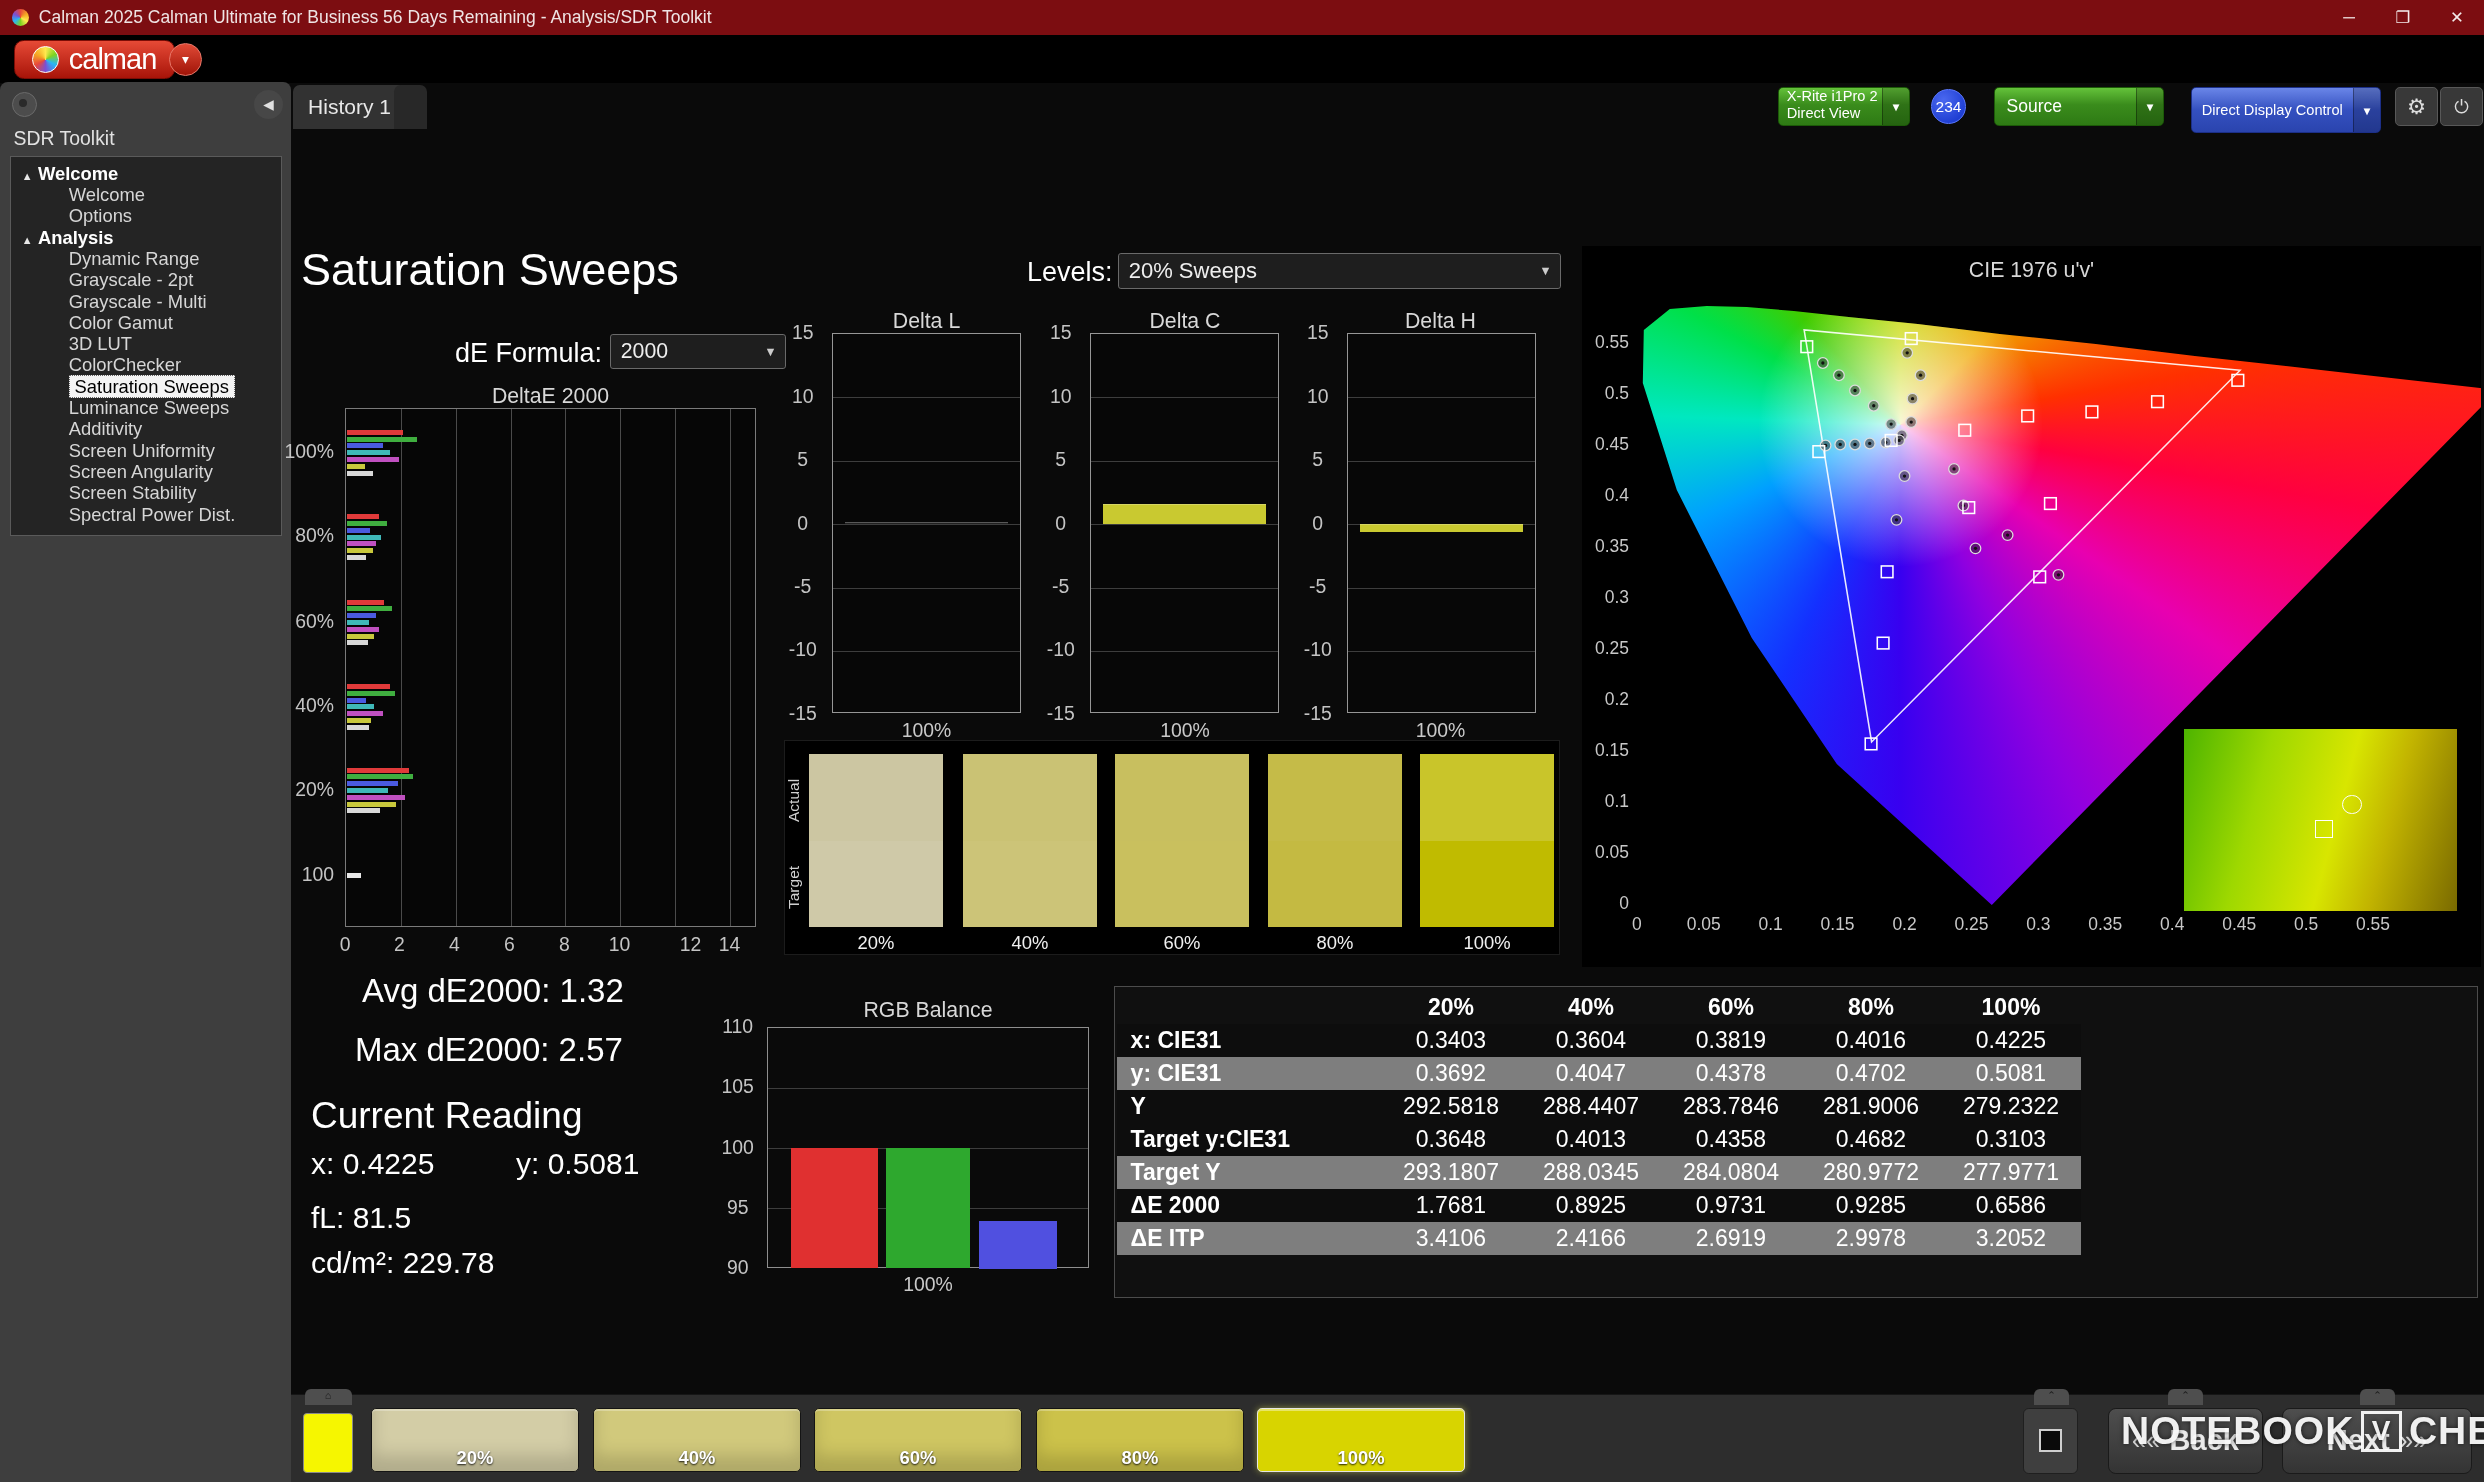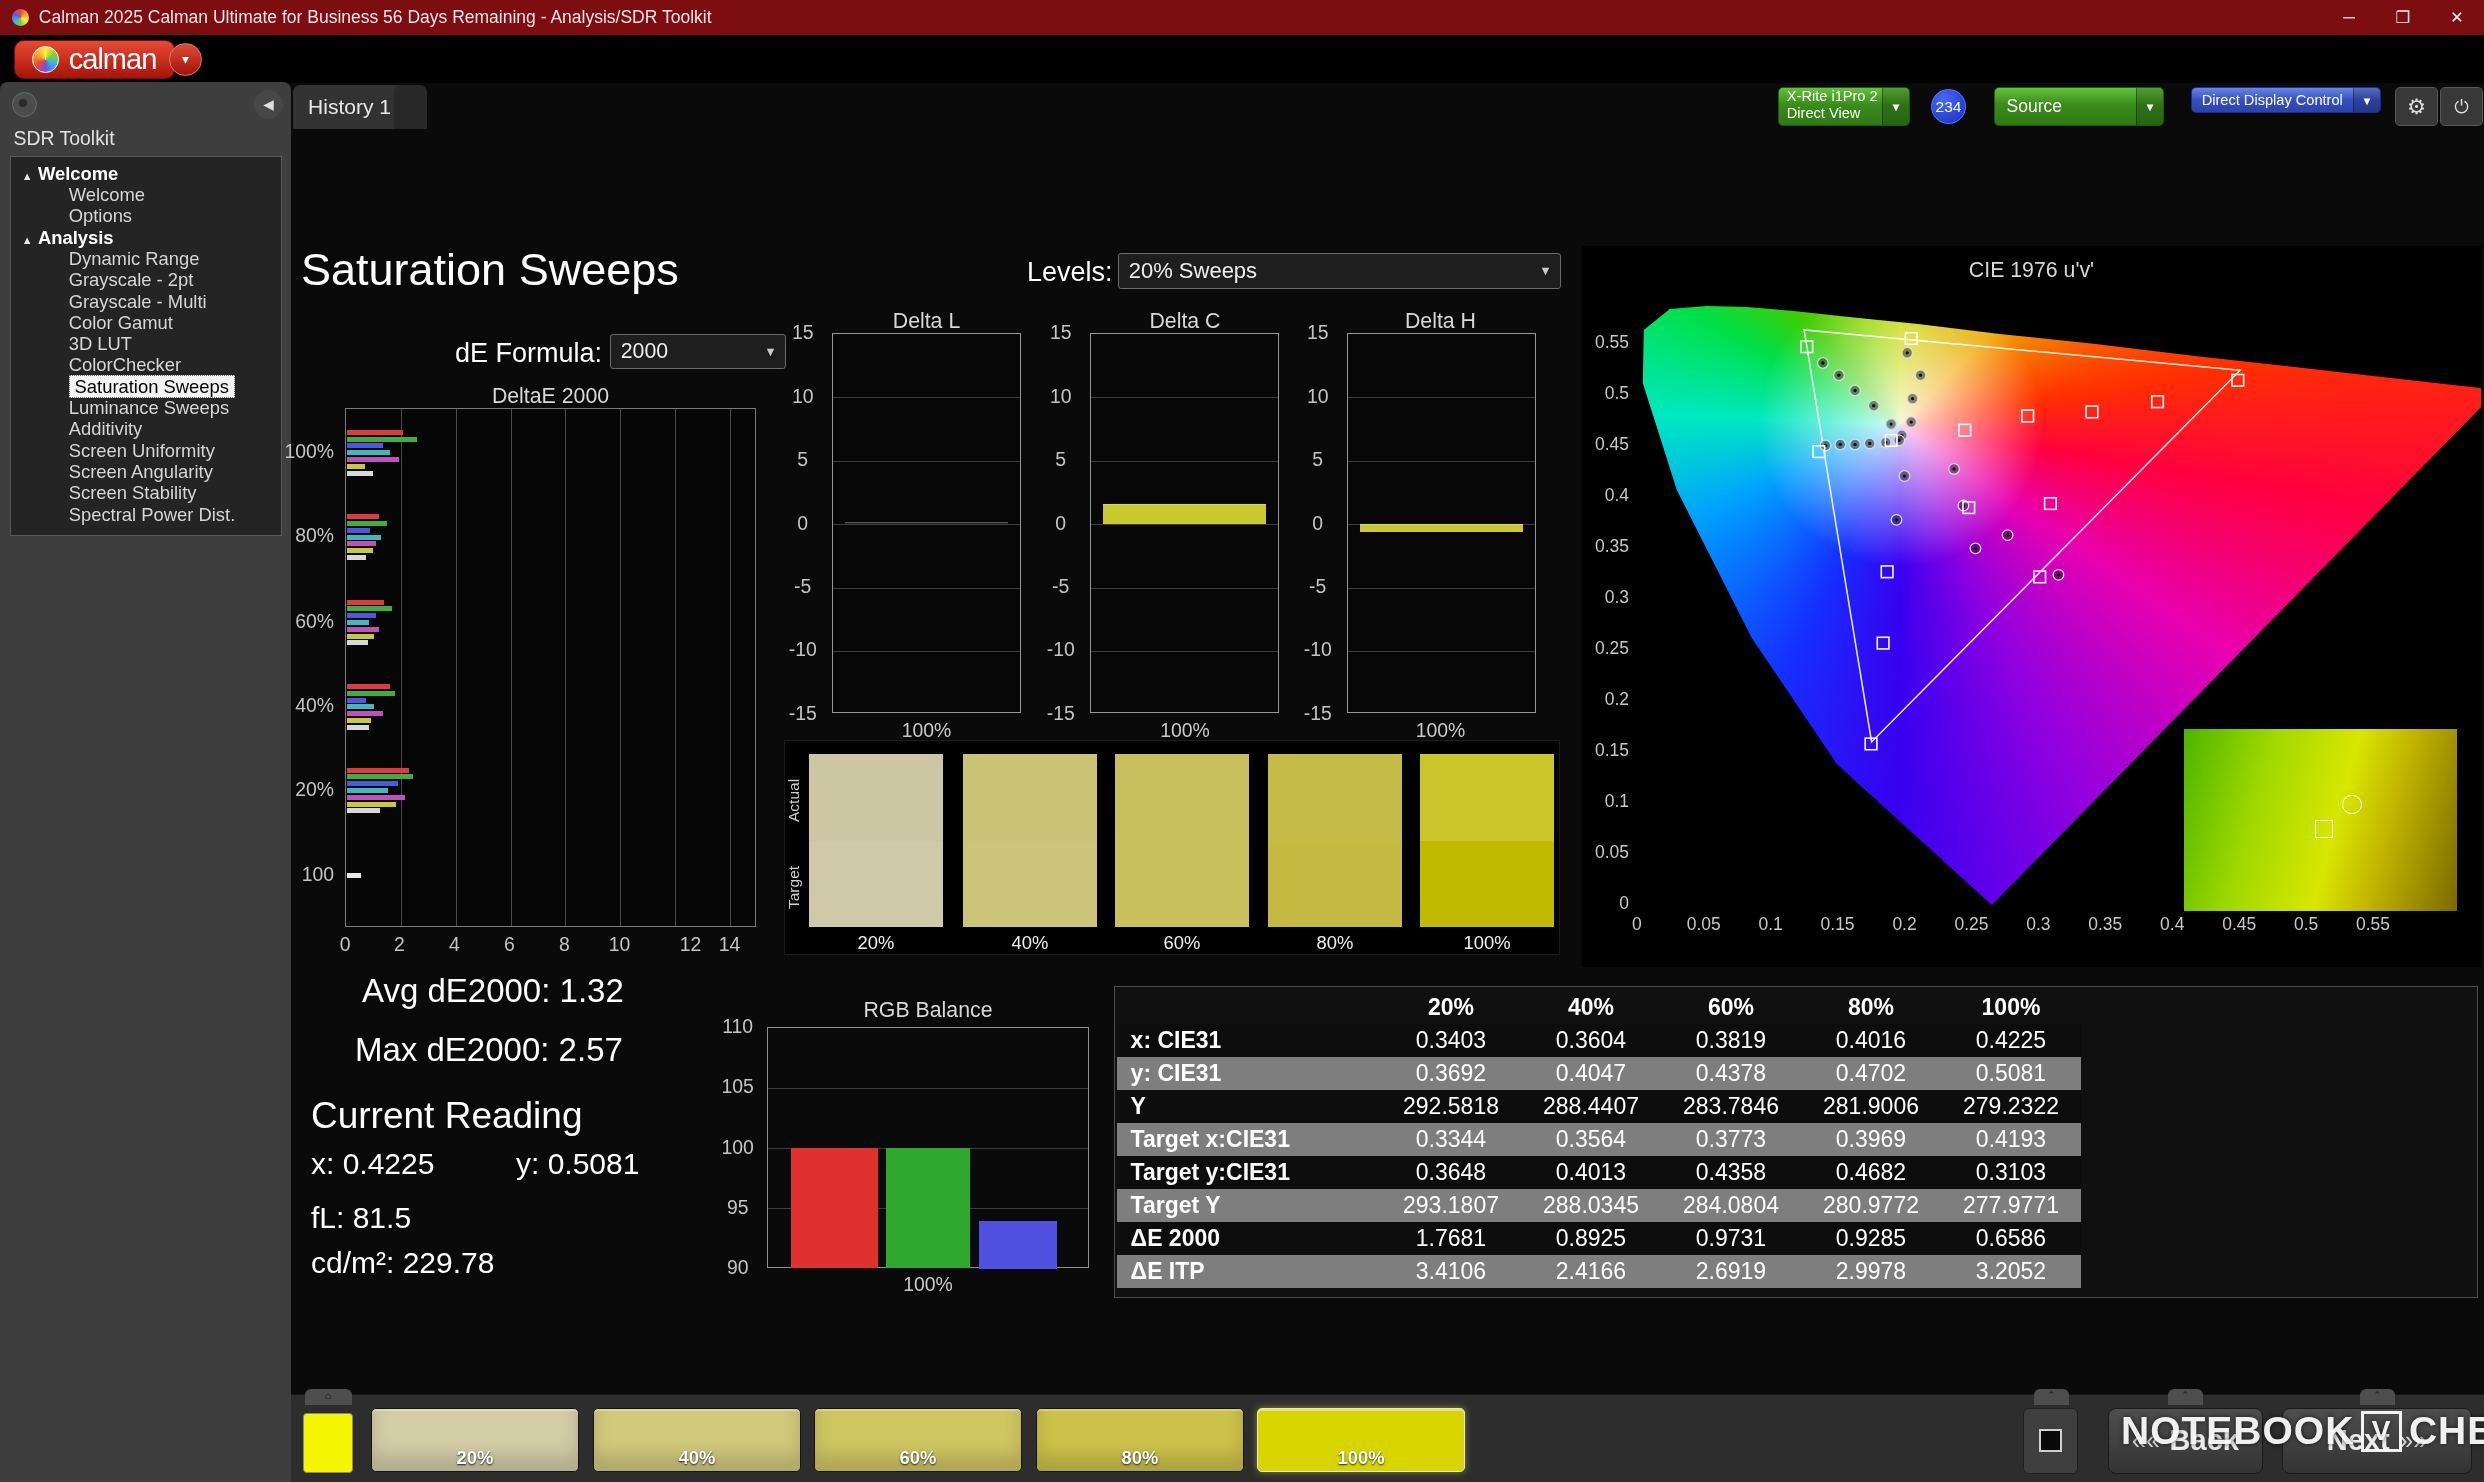--- a/index.html
+++ b/index.html
@@ -36,21 +36,21 @@
 #tab-active{position:absolute;left:293px;top:85px;width:113px;height:44px;background:#323232;border-radius:6.8px 6.8px 0 0;color:#e8e8e8;font-size:21px;display:flex;align-items:center;justify-content:center}
 #tab-stub{position:absolute;left:394px;top:85px;width:33px;height:44px;background:#282828;border-radius:6.8px 6.8px 0 0}
 .green-dd{background:linear-gradient(#64c23a,#3a8c1c 45%,#2e7a14);border:1px solid #1c5a08;border-radius:4.9px;color:#fff;display:flex;align-items:stretch;overflow:hidden}
 .blue-dd{background:linear-gradient(#6a86e8,#3450c0 50%,#2a44ae);border:1px solid #1c2f88;border-radius:4.9px;color:#fff;display:flex;align-items:stretch;overflow:hidden}
 .dd-side{width:27px;display:flex;align-items:center;justify-content:center;font-size:11.6px;border-left:1px solid rgba(0,0,0,.35);background:rgba(0,0,0,.18)}
 #meter-dd{position:absolute;left:1778px;top:87px;width:132px;height:39px}
 #meter-dd .meter-txt{flex:1;display:flex;flex-direction:column;justify-content:flex-start;padding-left:7.8px;font-size:14.6px;line-height:16.5px}
 #badge{position:absolute;left:1931px;top:89px;width:35px;height:35px;border-radius:50%;background:radial-gradient(circle at 35% 30%,#4a68f0,#1030c8);border:1px solid #5a78ff;color:#fff;font-size:15.5px;display:flex;align-items:center;justify-content:center}
 #source-dd{position:absolute;left:1994px;top:87px;width:170px;height:39px}
 #source-dd .src-txt{flex:1;display:flex;align-items:center;padding-left:11.6px;font-size:17.5px}
-#ddc-dd{position:absolute;left:2191px;top:87px;width:190px;height:26px}
+#ddc-dd{position:absolute;left:2191px;top:87px;width:190px;height:46px}
 #ddc-dd .ddc-txt{flex:1;display:flex;align-items:center;padding-left:9.7px;font-size:14.6px}
 #gear-btn,#power-btn{position:absolute;top:87px;width:43px;height:39px;background:#383838;border:1px solid #585858;border-radius:4.9px;color:#ddd;display:flex;align-items:center;justify-content:center;font-size:21.3px}
 #gear-btn{left:2395px}
 #power-btn{left:2440px;font-size:18.4px}
 
 
 #page-title{position:absolute;left:301px;top:244px;color:#fff;font-size:45px;font-weight:400}
 #levels-label{position:absolute;left:1027px;top:257px;color:#fff;font-size:27px}
 #levels-dd{position:absolute;left:1118px;top:253px;width:443px;height:36px;background:#1e1e1e;border:1px solid #6a6a6a;border-radius:2.9px;color:#eee;font-size:22px;display:flex;align-items:center}
 #levels-dd span:first-child{flex:1;padding-left:9.7px}
@@ -540,28 +540,20 @@
           <td class="valcol">0.5081</td>
         </tr>
         <tr class="darkrow">
           <td class="labcol">Y</td>
           <td class="valcol">292.5818</td>
           <td class="valcol">288.4407</td>
           <td class="valcol">283.7846</td>
           <td class="valcol">281.9006</td>
           <td class="valcol">279.2322</td>
         </tr>
-        <tr class="striped">
-          <td class="labcol">Target x:CIE31</td>
-          <td class="valcol">0.3344</td>
-          <td class="valcol">0.3564</td>
-          <td class="valcol">0.3773</td>
-          <td class="valcol">0.3969</td>
-          <td class="valcol">0.4193</td>
-        </tr>
         <tr class="darkrow">
           <td class="labcol">Target y:CIE31</td>
           <td class="valcol">0.3648</td>
           <td class="valcol">0.4013</td>
           <td class="valcol">0.4358</td>
           <td class="valcol">0.4682</td>
           <td class="valcol">0.3103</td>
         </tr>
         <tr class="striped">
           <td class="labcol">Target Y</td>

